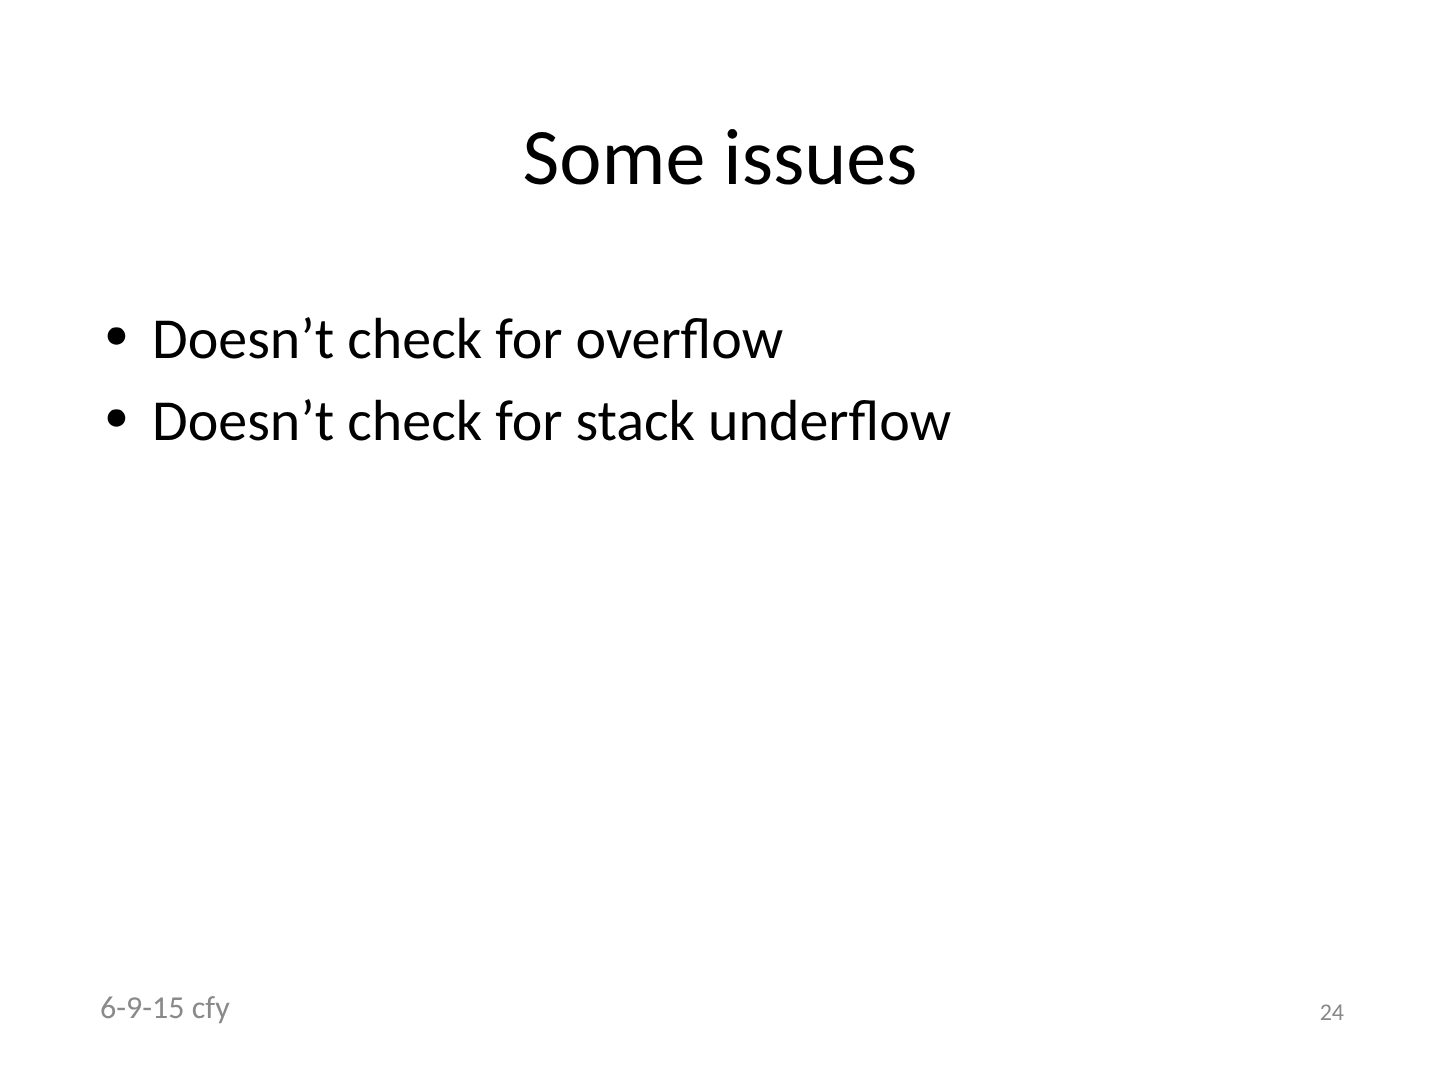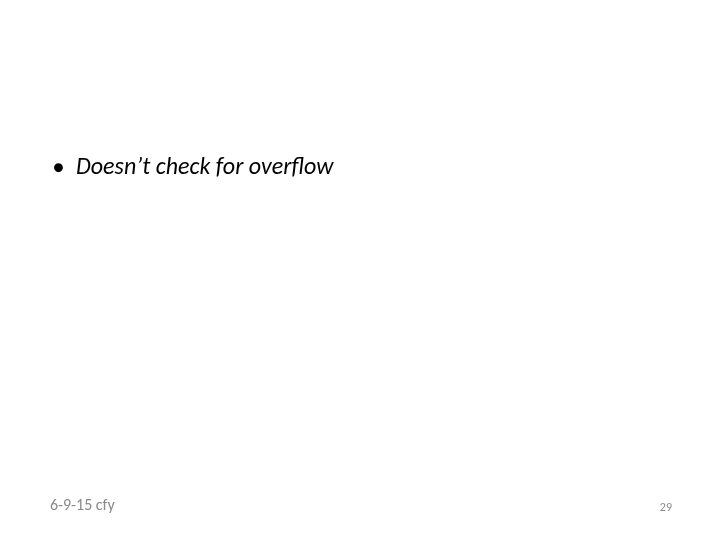--- a/index.html
+++ b/index.html
@@ -32,26 +32,25 @@
     top: 150px;
     left: 50px;
     right: 40px;
   }
   ul.bullets {
     list-style: none;
     margin: 0;
     padding: 0;
   }
   ul.bullets li {
-    font-size: 24px;
+    font-size: 29px;
     line-height: 1.35;
     margin: 0 0 2px 0;
     padding-left: 26px;
     position: relative;
-    font-style: italic;
   }
   ul.bullets li::before {
     content: "•";
     position: absolute;
     left: 2px;
     top: 0;
     font-size: 25px;
     line-height: 1.35;
   }
   .footer-left {
@@ -67,24 +66,26 @@
     bottom: 26px;
     font-size: 12px;
     color: #8a8a8a;
   }
 </style>
 </head>
 <body>
 
 <div class="slide">
 
+  <h1 class="title">Some issues</h1>
 
   <div class="body">
     <ul class="bullets">
       <li>Doesn’t check for overflow</li>
+      <li>Doesn’t check for stack underflow</li>
     </ul>
   </div>
 
   <div class="footer-left">6-9-15 cfy</div>
 
-  <div class="footer-right">29</div>
+  <div class="footer-right">24</div>
 
 </div>
 
 </body></html>

